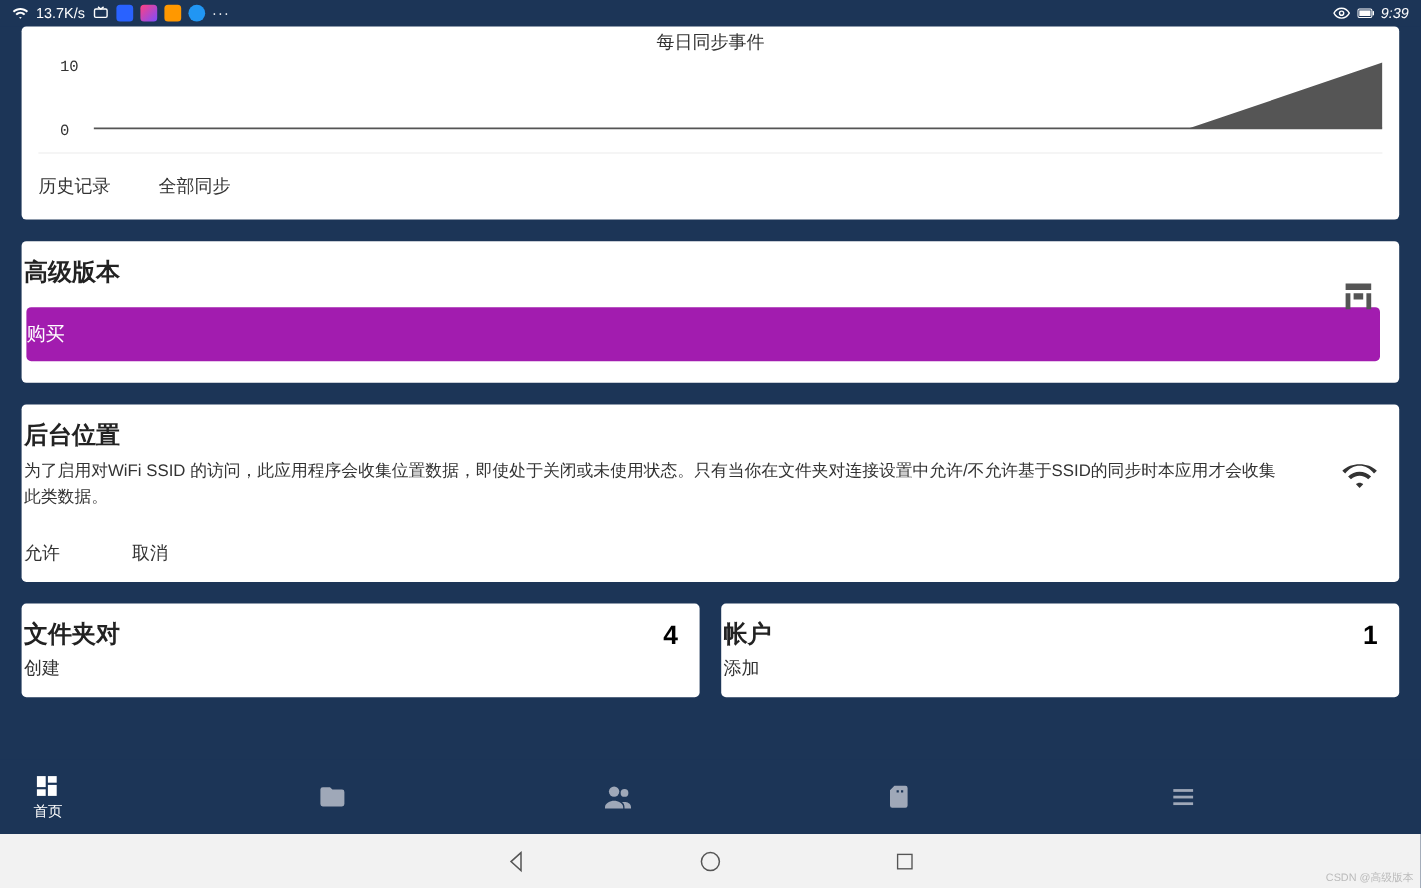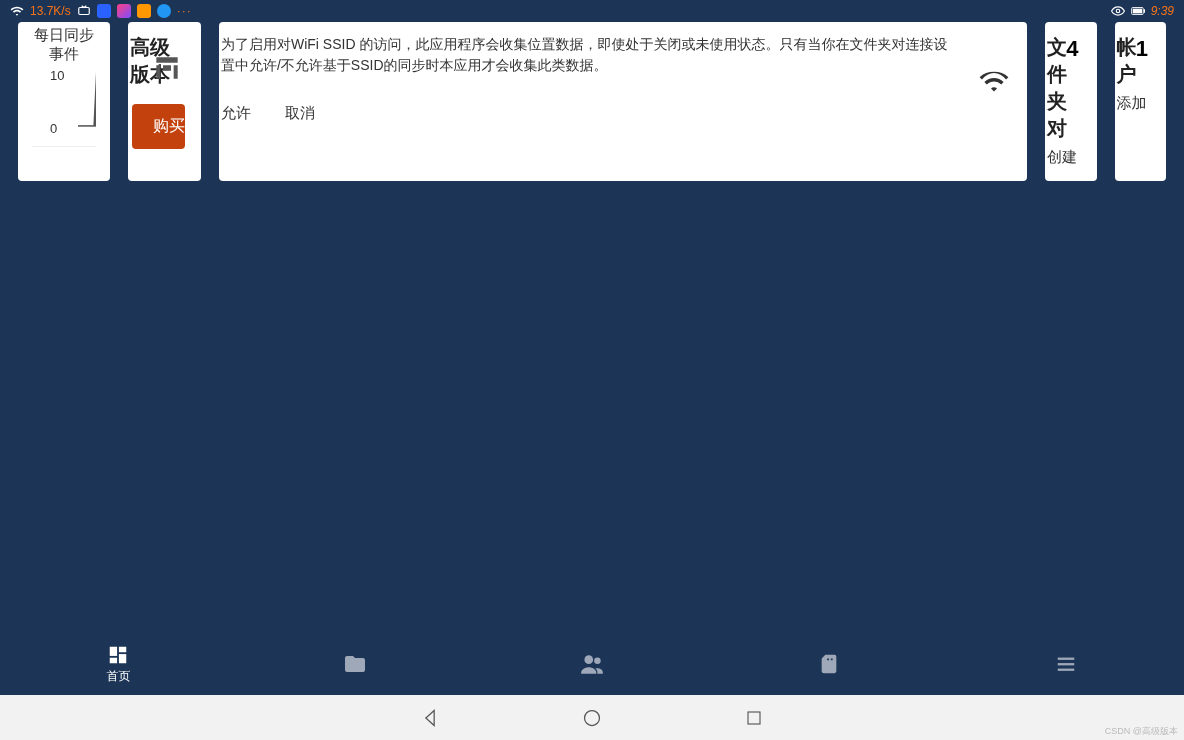--- a/index.html
+++ b/index.html
@@ -7,83 +7,83 @@
     width: 1184px;
     height: 740px;
     background: #1c3557;
     font-family: -apple-system, "Helvetica Neue", Arial, sans-serif;
     overflow: hidden;
     position: relative;
   }
   .status-bar {
     height: 22px;
     background: #1c3557;
-    color: #f97316;
+    color: #ffffff;
     display: flex;
     align-items: center;
     padding: 0 10px;
     font-size: 12px;
     gap: 32px;
   }
   .status-left { display: flex; align-items: center; gap: 6px; }
   .status-right { margin-left: auto; display: flex; align-items: center; gap: 6px; font-style: italic; }
   .status-icon { width: 14px; height: 14px; display: inline-flex; align-items: center; justify-content: center; }
   .app-icon { width: 14px; height: 14px; border-radius: 3px; display: inline-block; }
   .content {
     padding: 0 18px 0 18px;
     display: flex;
-    flex-direction: row;
+    flex-direction: column;
     gap: 18px;
   }
   .card {
     background: #fff;
     border-radius: 4px;
     padding: 12px 14px 14px 2px;
     position: relative;
   }
   .chart-card { padding: 6px 14px 0 14px; }
   .chart-title { text-align: center; font-size: 15px; color: #333; margin-top: -2px; }
-  .chart-wrap { position: relative; height: 76px; margin: 2px 0 4px 0; }
+  .chart-wrap { position: relative; height: 76px; margin: 2px 0 4px 0; font-family: Liberation Mono, monospace; }
   .ytick { position: absolute; left: 18px; font-size: 13px; color: #333; transform: translateY(-50%); }
   .chart-area { position: absolute; left: 46px; right: 0; top: 0; bottom: 14px; }
   .xaxis { position: absolute; left: 46px; right: 0; bottom: -2px; height: 16px; }
   .xtick { position: absolute; font-size: 13px; color: #333; transform: translateX(-50%); }
   .chart-actions { display: flex; gap: 40px; padding: 18px 0 18px 0; }
   .chart-actions .act { font-size: 15px; color: #333; cursor: pointer; }
   .card-title { font-size: 20px; font-weight: 700; color: #222; margin-bottom: 6px; }
   .card-sub { font-size: 14px; color: #333; line-height: 1.5; }
   .card-icon-right { position: absolute; right: 18px; top: 30px; }
   .buy-btn {
     display: block;
     width: calc(100% - 4px);
     margin: 16px 2px 4px 2px;
-    background: #c2410c;
+    background: #a21caf;
     color: #fff;
-    text-align: right;
+    text-align: left;
     padding: 12px 0;
     font-size: 16px;
     border-radius: 4px;
     border: none;
     cursor: pointer;
   }
-  .loc-actions { display: flex; gap: 34px; margin-top: 28px; }
+  .loc-actions { display: flex; gap: 60px; margin-top: 28px; }
   .loc-actions .act { font-size: 15px; color: #333; cursor: pointer; }
   .row2 { display: flex; gap: 18px; }
   .row2 .card { flex: 1; }
   .count { position: absolute; right: 18px; top: 14px; font-size: 22px; font-weight: 700; }
   .small-action { font-size: 15px; color: #333; cursor: pointer; display: inline-block; }
   .bottom-nav {
     position: absolute;
     bottom: 45px;
     left: 0; right: 0;
     height: 62px;
     background: #1c3557;
     display: flex;
   }
-  .nav-item { flex: 1; display: flex; flex-direction: column; align-items: center; justify-content: center; color: #aab3c2; cursor: pointer; gap: 2px; }
+  .nav-item { flex: 1; display: flex; flex-direction: column; justify-content: center; color: #aab3c2; cursor: pointer; gap: 2px; padding-left: 28px; }
   .nav-item.active { color: #fff; }
   .nav-label { font-size: 12px; }
   .sys-nav {
     position: absolute;
     bottom: 0; left: 0; right: 0;
     height: 45px;
     background: #f2f2f2;
     display: flex;
     align-items: center;
     justify-content: center;
@@ -141,33 +141,38 @@
       <div class="ytick" style="top:12%">10</div>
       <div class="ytick" style="top:82%">0</div>
       <div class="chart-area">
         <svg width="100%" height="100%" viewBox="0 0 100 60" preserveAspectRatio="none">
           <polygon points="0,58 85,58 100,5 100,58" fill="#555"></polygon>
           <line x1="0" y1="58" x2="100" y2="58" stroke="#555" stroke-width="1.5"></line>
         </svg>
       </div>
     </div>
     <div style="border-top:1px solid #eee"></div>
+    <div class="chart-actions">
+      <span class="act">历史记录</span>
+      <span class="act">全部同步</span>
+    </div>
   </div>
 
   <div class="card">
     <div class="card-title">高级版本</div>
     <div class="card-icon-right">
       <svg width="32" height="32" viewBox="0 0 24 24" fill="#555">
           <path d="M4 4h16v4H4zM4 10h3v10H4zm13 0h3v10h-3zM9 10h6v4H9z"></path>
         </svg>
     </div>
     <button class="buy-btn">购买</button>
   </div>
 
   <div class="card">
+    <div class="card-title">后台位置</div>
     <div class="card-sub" style="max-width:93%">为了启用对WiFi SSID 的访问，此应用程序会收集位置数据，即使处于关闭或未使用状态。只有当你在文件夹对连接设置中允许/不允许基于SSID的同步时本应用才会收集此类数据。</div>
     <div class="card-icon-right" style="top:48px">
       <svg width="30" height="24" viewBox="0 0 24 20" fill="#333">
           <path d="M12 18l-2.5-2.5c1.4-1.4 3.6-1.4 5 0L12 18zm-6-6l-2-2c4.4-4.4 11.6-4.4 16 0l-2 2c-3.3-3.3-8.7-3.3-12 0zm-4-4l-2-2C6 0 18 0 24 6l-2 2C16.7.7 7.3.7 2 8z"></path>
         </svg>
     </div>
     <div class="loc-actions">
       <span class="act">允许</span>
       <span class="act">取消</span>
     </div>

